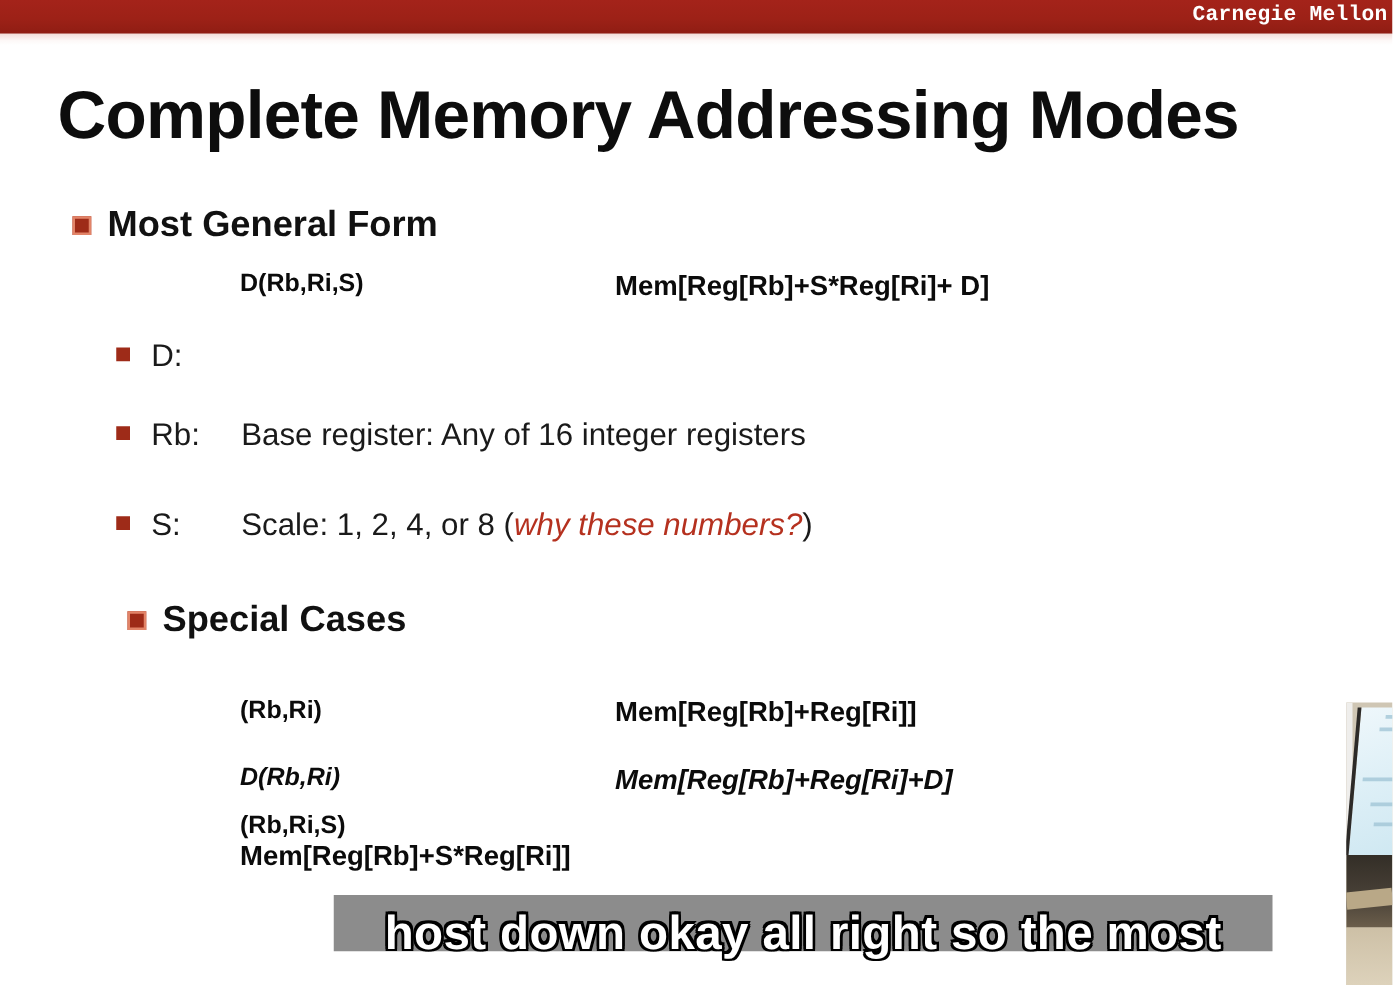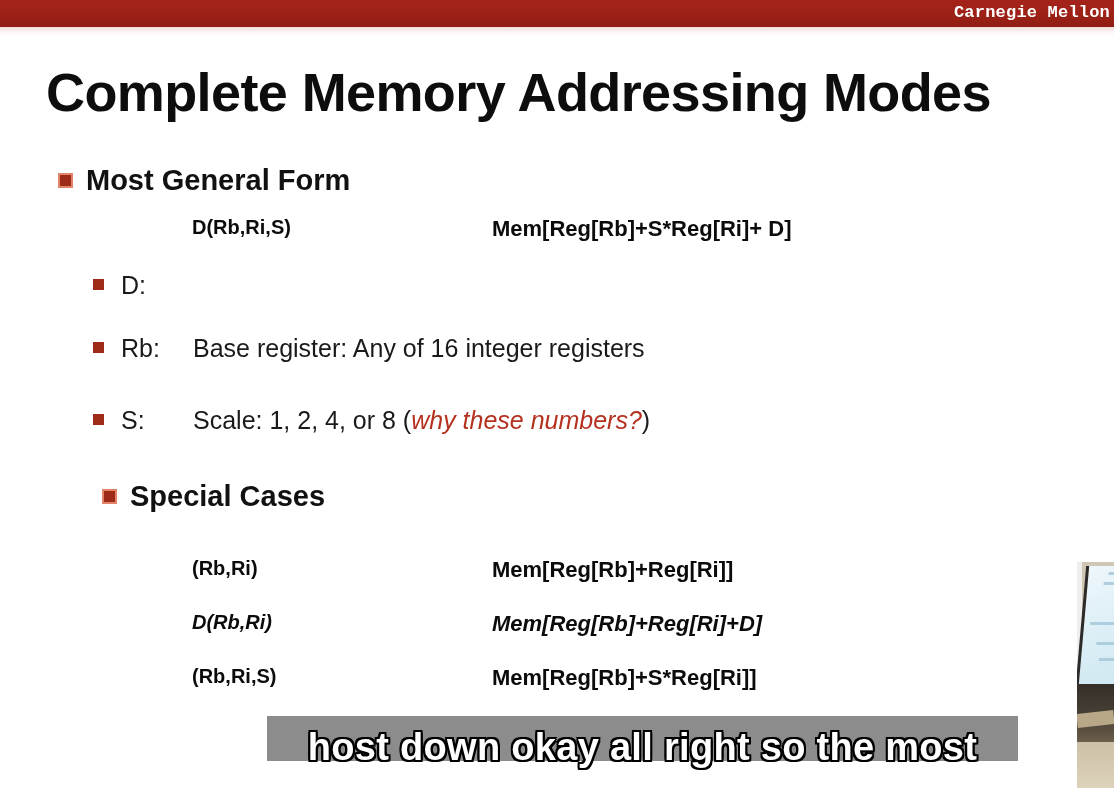--- a/index.html
+++ b/index.html
@@ -272,21 +272,21 @@
   <div class="row2" style="left:192px; top:521px;">
     <span class="c1">(Rb,Ri)</span>
     <span class="c2">Mem[Reg[Rb]+Reg[Ri]]</span>
   </div>
 
   <div class="row2" style="left:192px; top:575px;font-style:italic;">
     <span class="c1">D(Rb,Ri)</span>
     <span class="c2">Mem[Reg[Rb]+Reg[Ri]+D]</span>
   </div>
 
-  <div class="row2" style="left:192px; top:629px;">
+  <div class="row2" style="left:192px; top:613px;flex-direction:column;">
     <span class="c1">(Rb,Ri,S)</span>
     <span class="c2">Mem[Reg[Rb]+S*Reg[Ri]]</span>
   </div>
 
 </div>
 
 <div class="pip">
   <div class="pip-left-edge"></div>
   <div class="pip-screen">
     <div class="pip-screen-line" style="left:20px; top:6px; width:20px;"></div>

